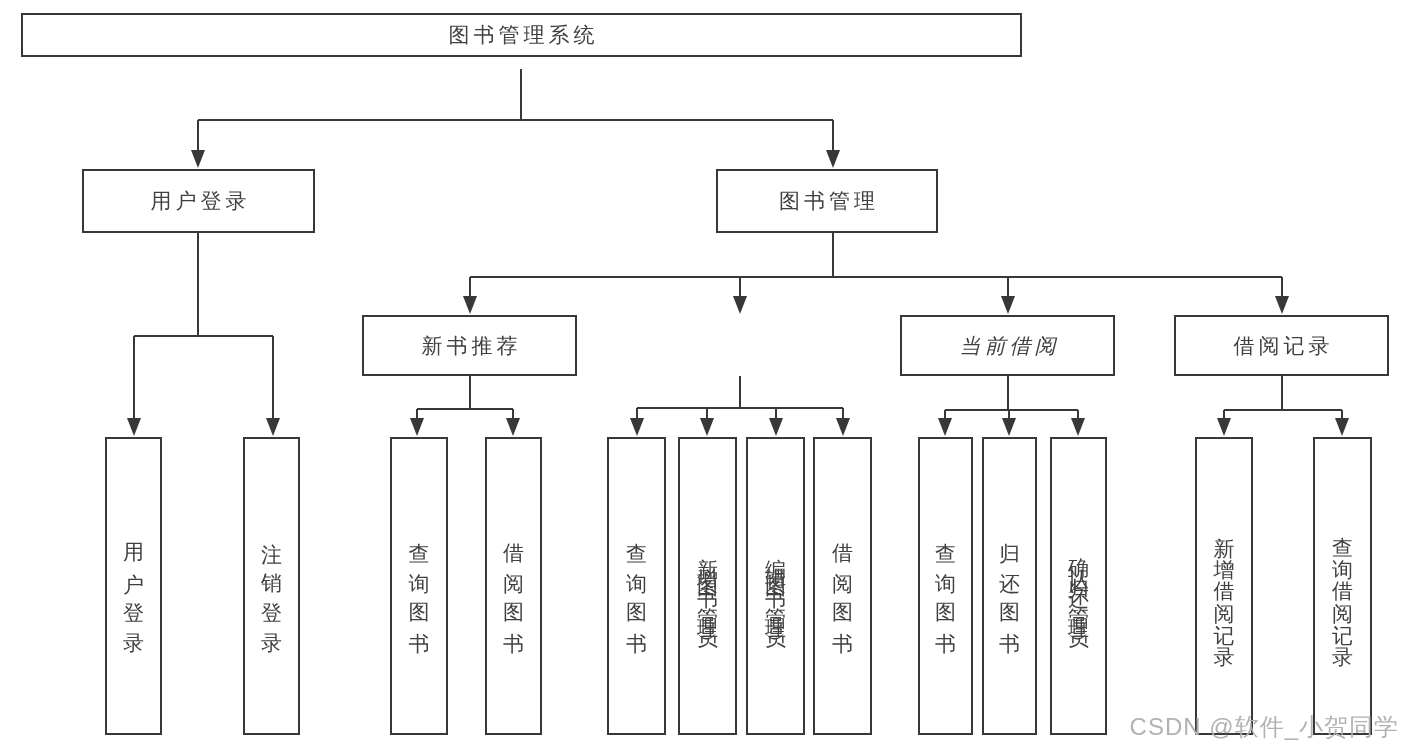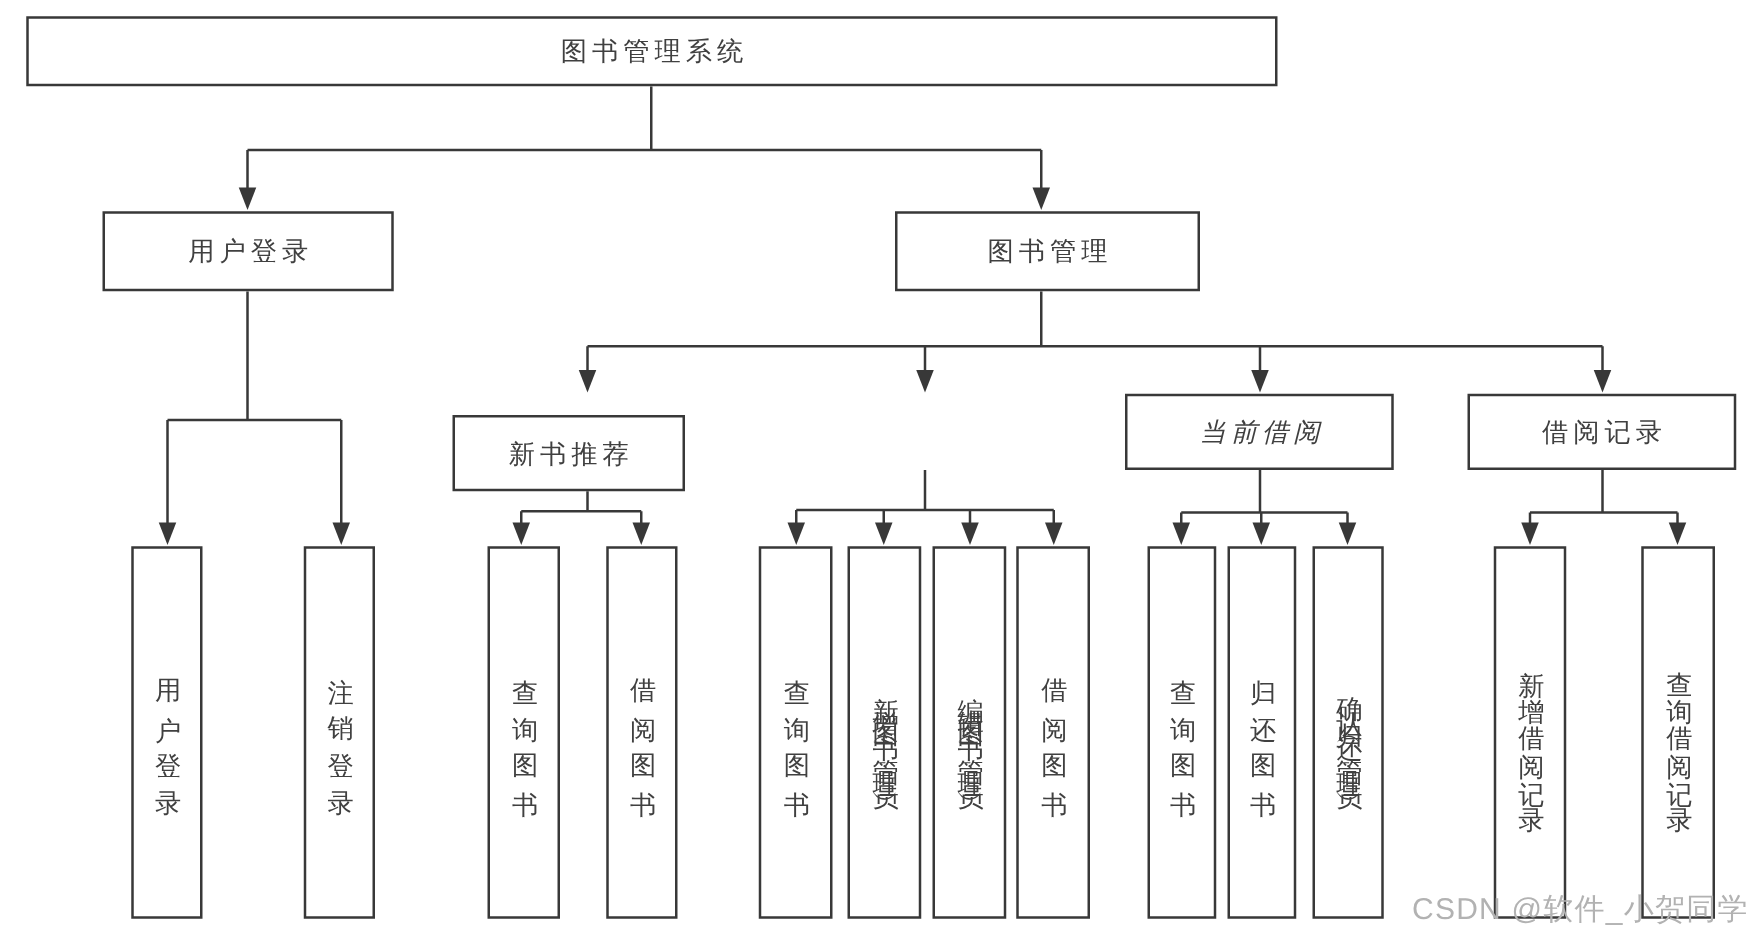--- a/index.html
+++ b/index.html
@@ -80,26 +80,26 @@
       <polygon points="769,418 783,418 776,436"></polygon>
       <polygon points="836,418 850,418 843,436"></polygon>
       <polygon points="938,418 952,418 945,436"></polygon>
       <polygon points="1002,418 1016,418 1009,436"></polygon>
       <polygon points="1071,418 1085,418 1078,436"></polygon>
       <polygon points="1217,418 1231,418 1224,436"></polygon>
       <polygon points="1335,418 1349,418 1342,436"></polygon>
     </g>
   </svg>
 
-  <div class="node h" style="left:21px;top:13px;width:1001px;height:56px;">图书管理系统</div>
+  <div class="node h" style="left:21px;top:13px;width:1001px;height:44px;">图书管理系统</div>
 
   <div class="node h" style="left:82px;top:169px;width:233px;height:64px;">用户登录</div>
-  <div class="node h" style="left:716px;top:169px;width:244px;height:64px;">图书管理</div>
+  <div class="node h" style="left:716px;top:169px;width:222px;height:64px;">图书管理</div>
 
-  <div class="node h" style="left:362px;top:332px;width:186px;height:61px;">新书推荐</div>
+  <div class="node h" style="left:362px;top:315px;width:215px;height:61px;">新书推荐</div>
   <div class="node h" style="left:900px;top:315px;width:215px;height:61px;font-style:italic;">当前借阅</div>
   <div class="node h" style="left:1174px;top:315px;width:215px;height:61px;">借阅记录</div>
 
   <div class="node v short" style="left:105px;top:437px;width:57px;height:298px;">用户登录</div>
   <div class="node v short" style="left:243px;top:437px;width:57px;height:298px;">注销登录</div>
 
   <div class="node v short" style="left:390px;top:437px;width:58px;height:298px;">查询图书</div>
   <div class="node v short" style="left:485px;top:437px;width:57px;height:298px;">借阅图书</div>
 
   <div class="node v short" style="left:607px;top:437px;width:59px;height:298px;">查询图书</div>

